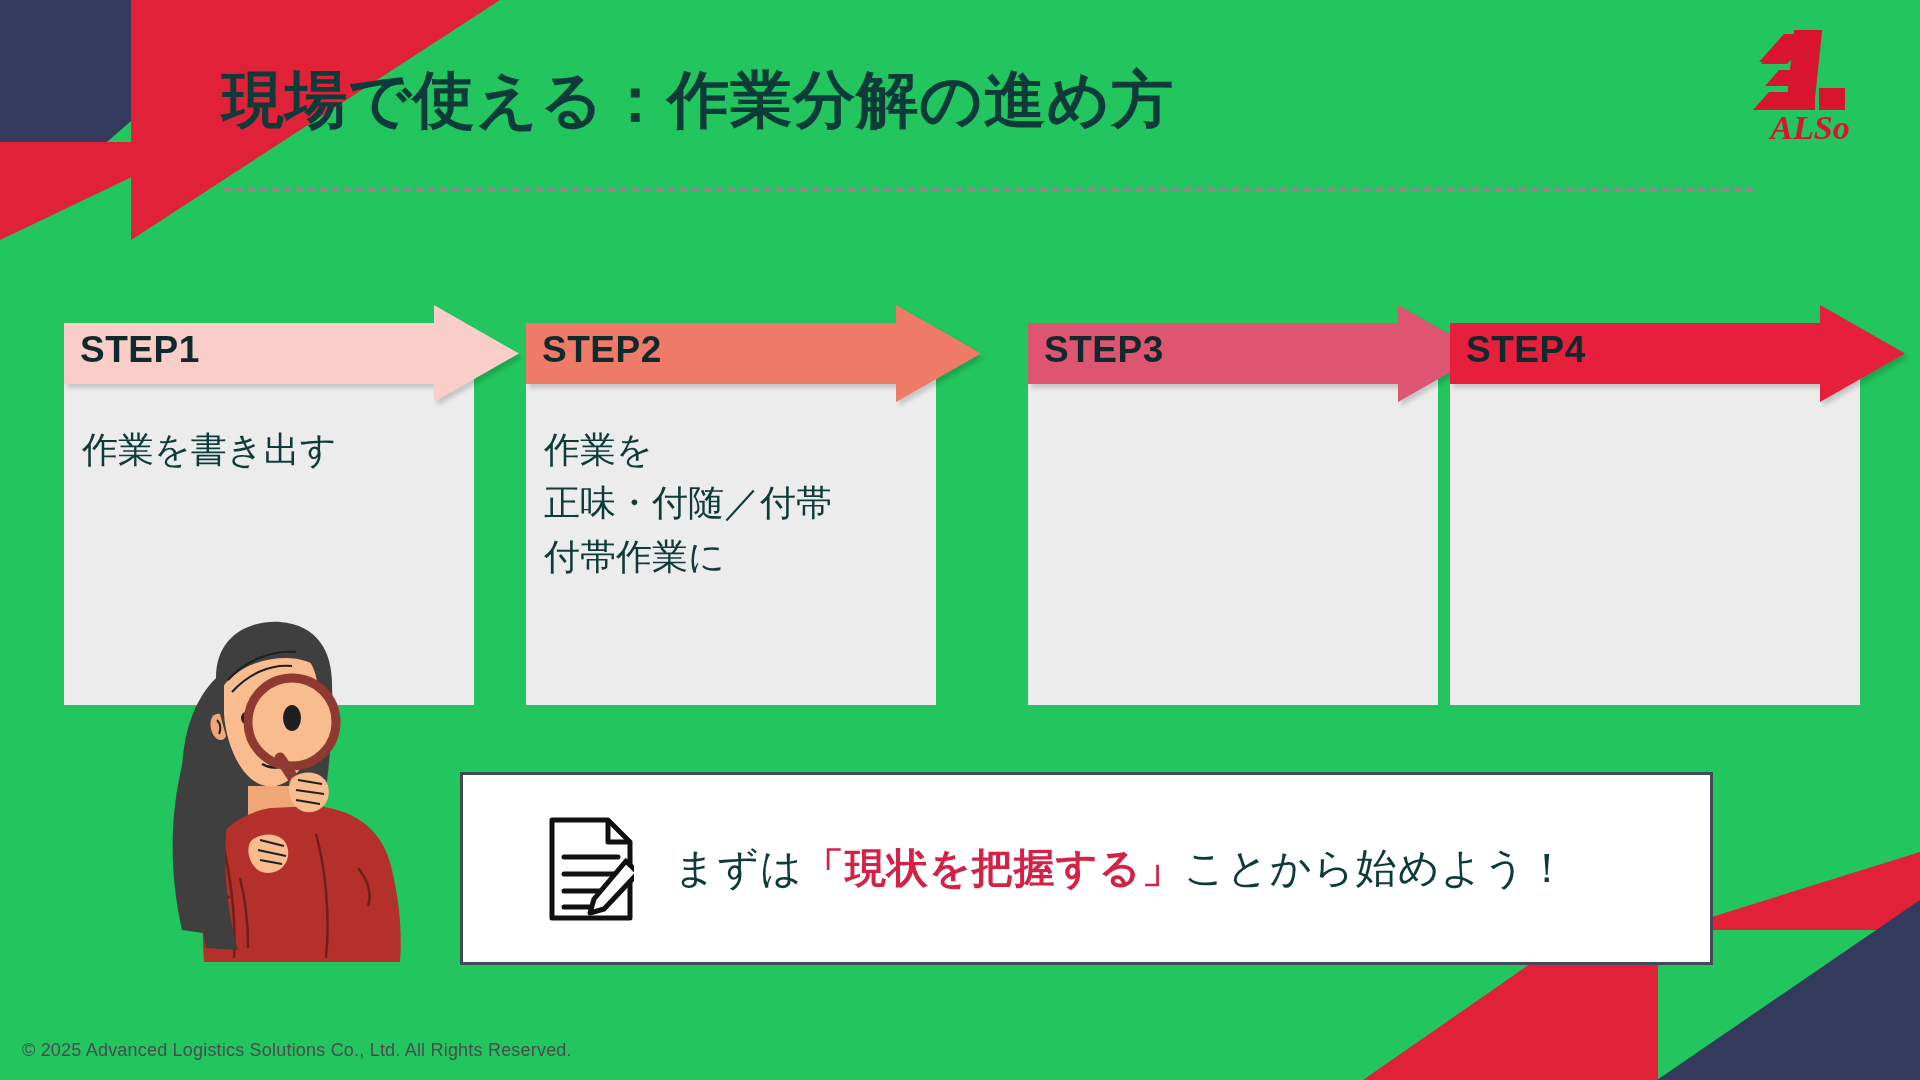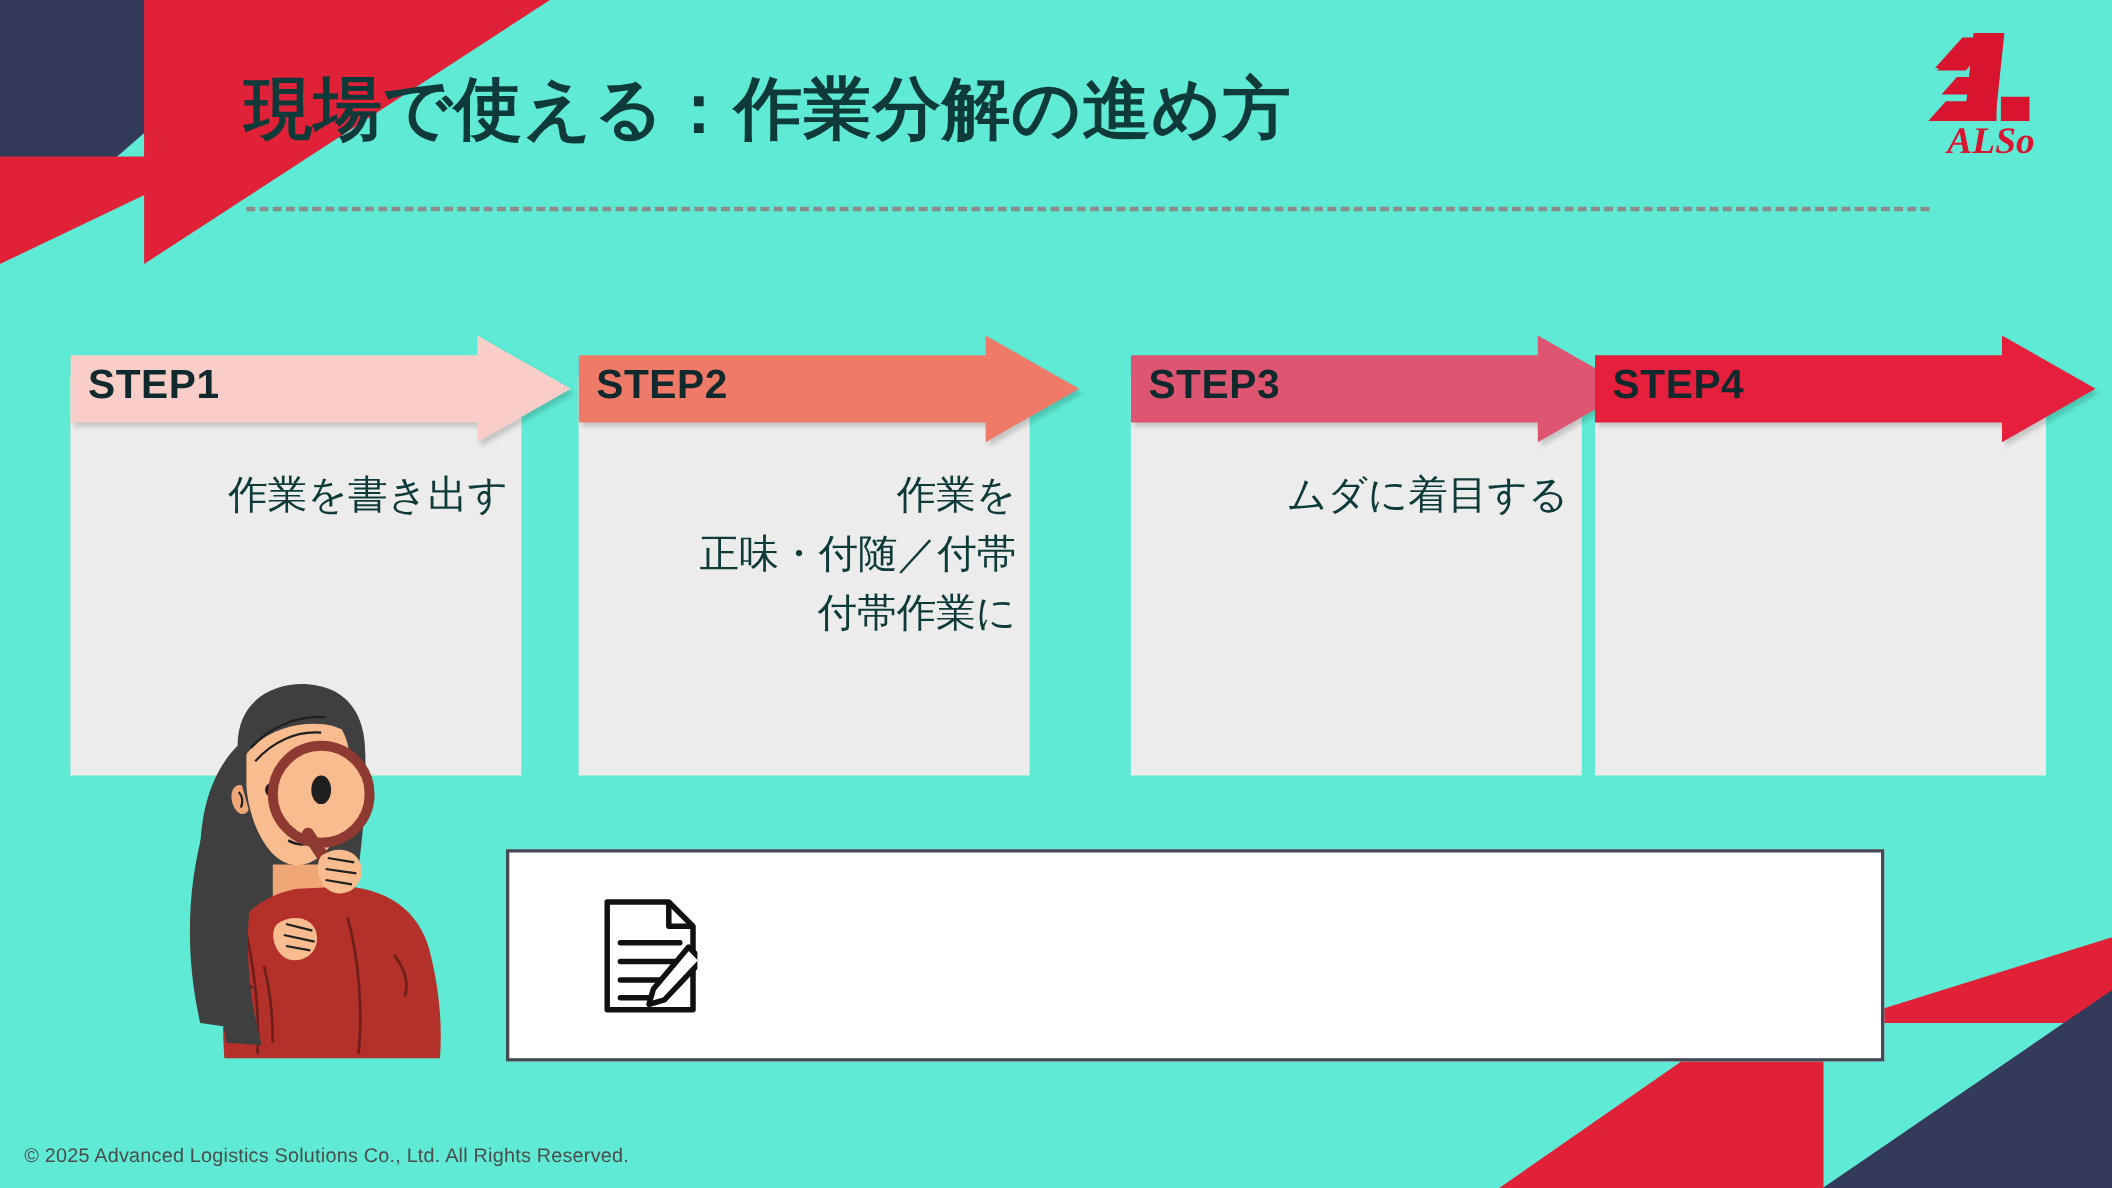--- a/index.html
+++ b/index.html
@@ -3,21 +3,21 @@
 <meta charset="utf-8">
 <style>
   html,body{margin:0;padding:0;}
   body{
     width:1920px;height:1080px;
     background:#ffffff;
     font-family:"Liberation Sans","DejaVu Sans",sans-serif;
     overflow:hidden;
     position:relative;
   }
-  .slide{position:absolute;inset:0;background:#5eead4;overflow:hidden;text-align:right;}
+  .slide{position:absolute;inset:0;background:#22c55e;overflow:hidden;}
 
   
   .corner-tl-navy{
     position:absolute;left:0;top:0;width:270px;height:235px;
     background:#343a5c;
     clip-path:polygon(0 0,100% 0,0 100%);
   }
   .corner-tl-red{
     position:absolute;left:0;top:0;width:500px;height:240px;
     background:#e02138;
@@ -161,21 +161,20 @@
     </div>
 
     <div class="step" style="left:964px;">
       <div class="card"></div>
       <div class="arrow">
         <svg viewBox="0 0 455 97" preserveAspectRatio="none">
           <polygon points="0,18 370,18 370,0 455,48.5 370,97 370,79 0,79" fill="#dd5570"></polygon>
         </svg>
       </div>
       <div class="step-label">STEP3</div>
-      <div class="body">ムダに着目する</div>
     </div>
 
     <div class="step" style="left:1386px;">
       <div class="card"></div>
       <div class="arrow">
         <svg viewBox="0 0 455 97" preserveAspectRatio="none">
           <polygon points="0,18 370,18 370,0 455,48.5 370,97 370,79 0,79" fill="#e51f3c"></polygon>
         </svg>
       </div>
       <div class="step-label">STEP4</div>
@@ -244,17 +243,18 @@
       <svg viewBox="0 0 86 104" width="86" height="104" aria-hidden="true">
         <path d="M4 3 H60 L82 25 V101 H4 Z" fill="#ffffff" stroke="#111111" stroke-width="5" stroke-linejoin="round"></path>
         <path d="M60 3 V25 H82" fill="none" stroke="#111111" stroke-width="5" stroke-linejoin="round"></path>
         <line x1="16" y1="40" x2="70" y2="40" stroke="#111111" stroke-width="5" stroke-linecap="round"></line>
         <line x1="16" y1="57" x2="70" y2="57" stroke="#111111" stroke-width="5" stroke-linecap="round"></line>
         <line x1="16" y1="74" x2="58" y2="74" stroke="#111111" stroke-width="5" stroke-linecap="round"></line>
         <line x1="16" y1="90" x2="42" y2="90" stroke="#111111" stroke-width="5" stroke-linecap="round"></line>
         <path d="M78 44 L90 56 L56 92 L42 96 L46 82 Z" fill="#ffffff" stroke="#111111" stroke-width="5" stroke-linejoin="round"></path>
       </svg>
     </div>
+    <div class="msg"><span>まずは</span><span class="hl">「現状を把握する」</span><span>ことから始めよう！</span></div>
   </div>
 
   <div class="footer">© 2025 Advanced Logistics Solutions Co., Ltd. All Rights Reserved.</div>
 
 </div>
 
 </body></html>

